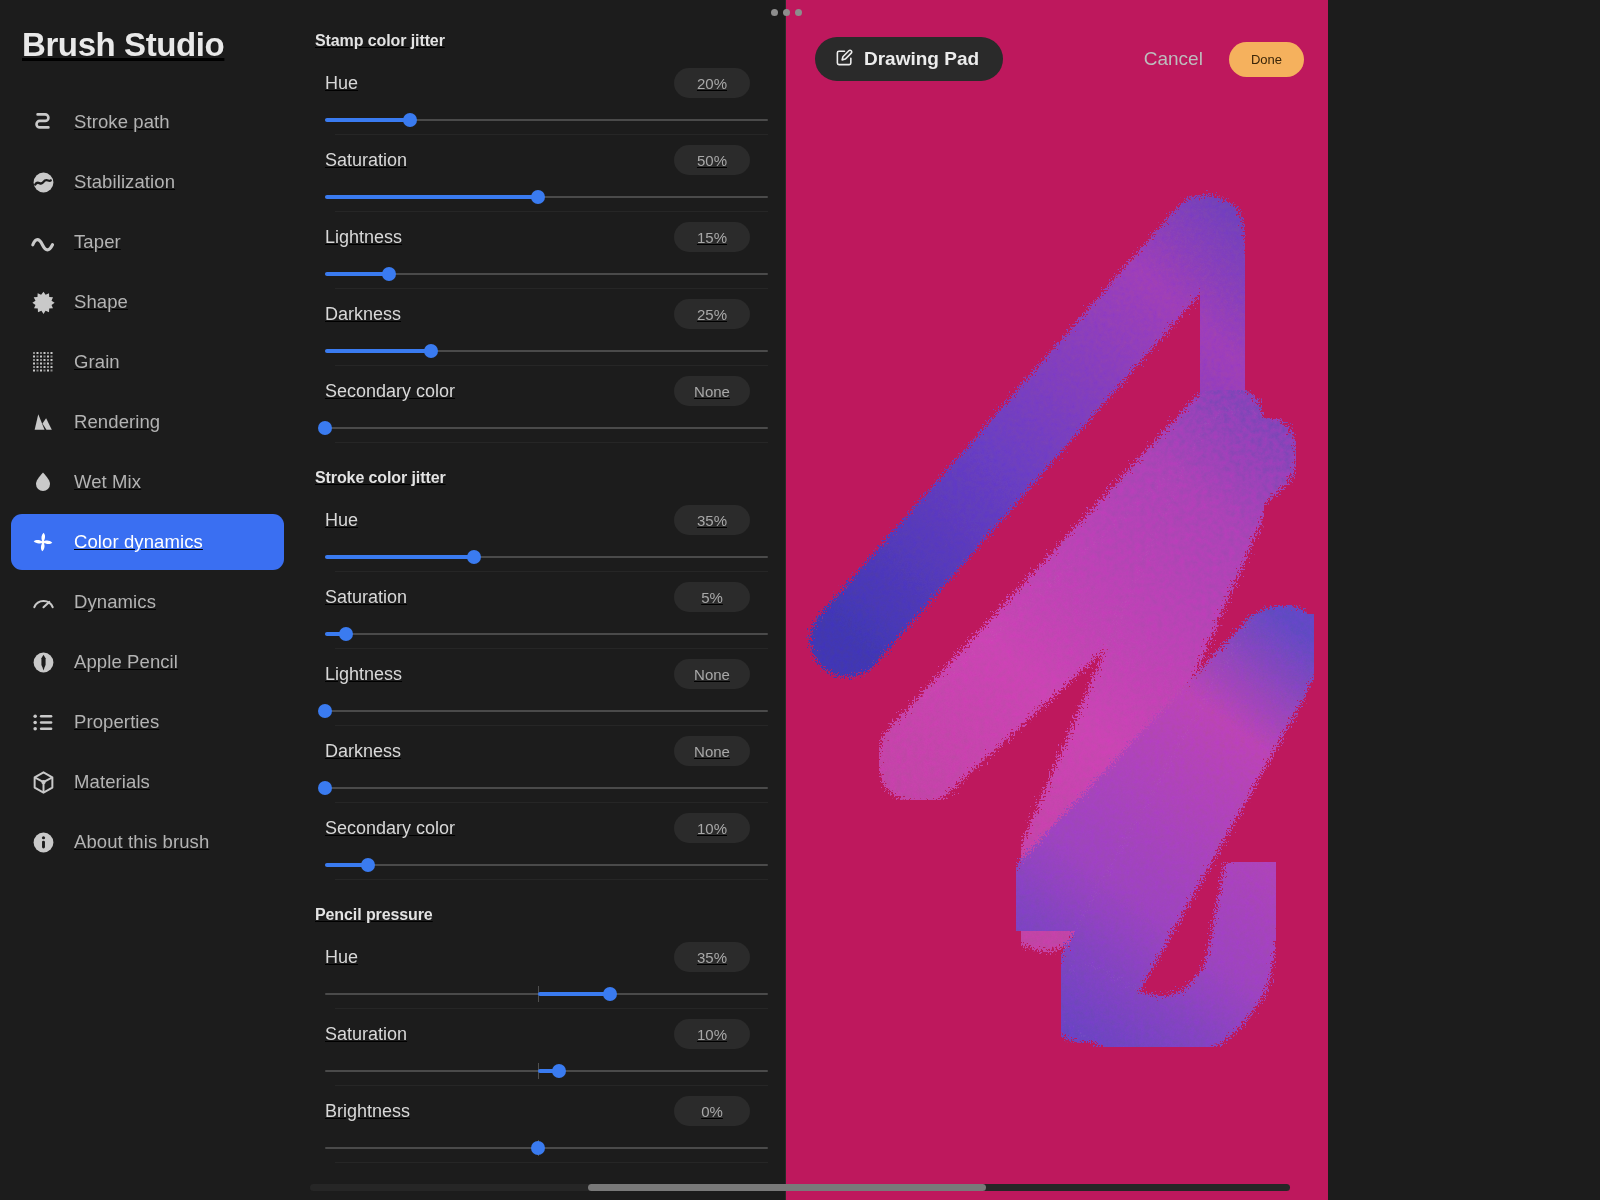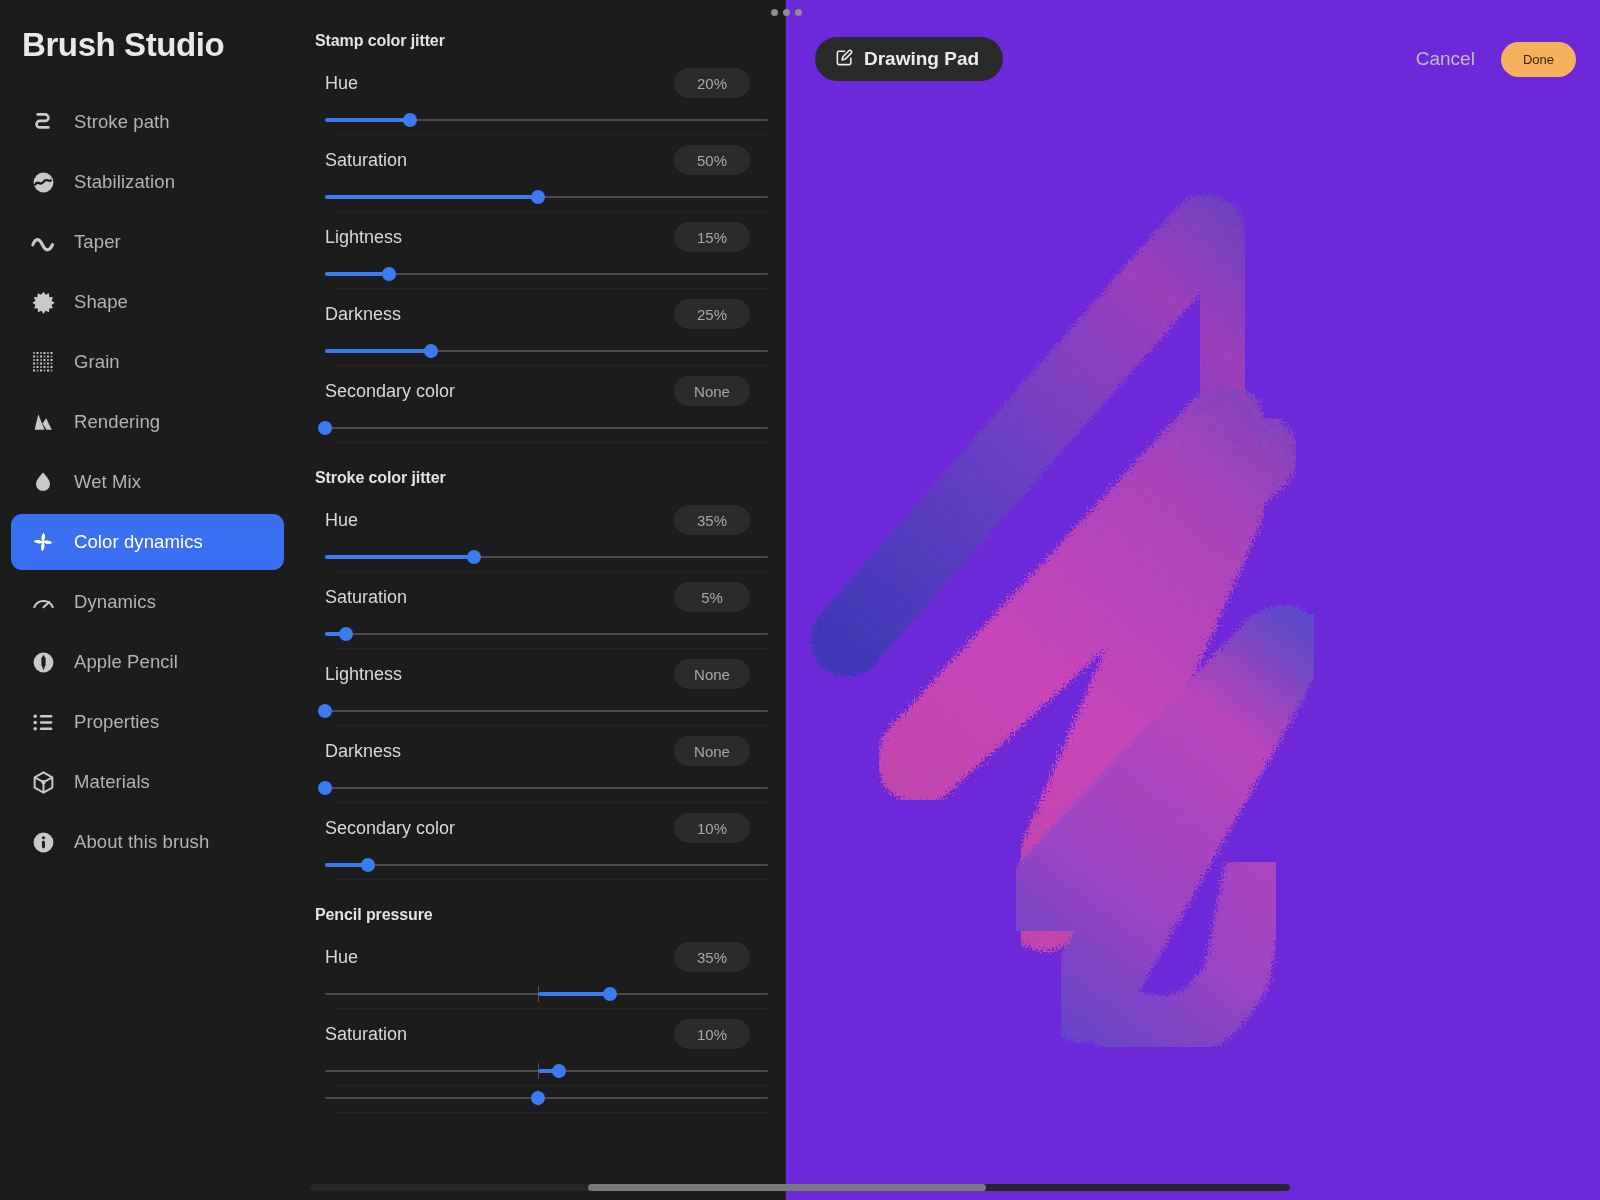--- a/index.html
+++ b/index.html
@@ -4,23 +4,24 @@
 <style>
   * { box-sizing: border-box; margin: 0; padding: 0; }
   html, body {
     width: 1600px; height: 1200px;
     background: #1c1c1c;
     font-family: "Liberation Sans", sans-serif;
     overflow: hidden;
   }
   #app {
     position: relative;
-    width: 1600px; height: 1200px;
+    width: 1328px; height: 1200px;
     background: #1c1c1c;
     display: flex;
+    text-decoration: underline;
   }
 
   
   .drag-handle {
     position: absolute;
     top: 9px; left: 771px;
     display: flex; gap: 5px;
     z-index: 30;
   }
   .drag-handle i {
@@ -162,21 +163,21 @@
     left: 785px;
     width: 1px;
     background: #2a2a2a;
     z-index: 5;
   }
 
   
   .preview {
     flex: 1 1 auto;
     position: relative;
-    background: #6d28d9;
+    background: #be185d;
     padding-left: 40px;
   }
   .preview-head {
     position: absolute;
     top: 36px; left: 30px; right: 24px;
     height: 46px;
     display: flex;
     align-items: center;
     justify-content: space-between;
     z-index: 10;
@@ -568,20 +569,24 @@
             </div>
             <div class="slider">
               <div class="s-track"></div>
               <div class="s-center"></div>
               <div class="s-fill" style="left: 50%; width: 5%;"></div>
               <div class="s-thumb" style="left: 55%;"></div>
             </div>
             <div class="row-sep"></div>
           </div>
           <div class="row">
+            <div class="row-head">
+              <div class="row-label">Brightness</div>
+              <div class="row-value">0%</div>
+            </div>
             <div class="slider">
               <div class="s-track"></div>
               <div class="s-center"></div>
               <div class="s-fill" style="left: 50%; width: 0%;"></div>
               <div class="s-thumb" style="left: 50%;"></div>
             </div>
             <div class="row-sep"></div>
           </div>
         </div>
       </div>

